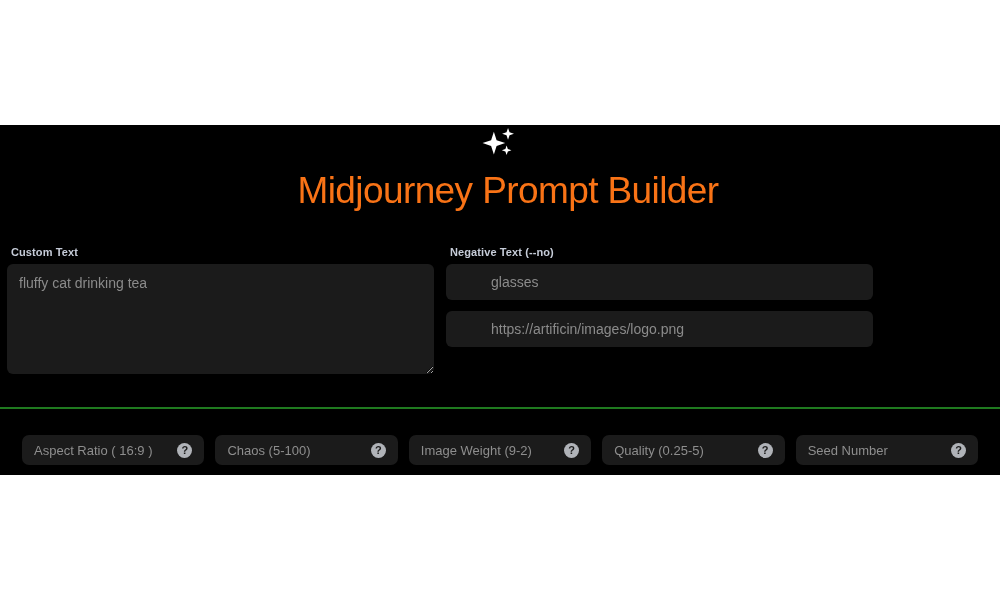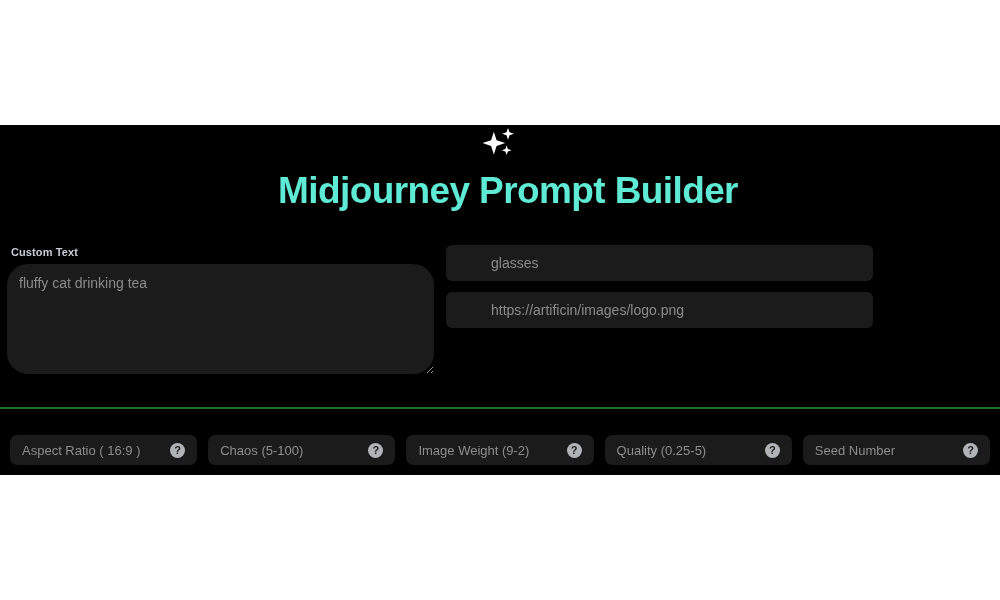--- a/index.html
+++ b/index.html
@@ -44,23 +44,23 @@
     margin: 0 auto;
     width: 44px;
     height: 36px;
     padding-top: 2px;
   }
 
   .app-title {
     margin-top: 8px;
     font-family: "Liberation Sans", sans-serif;
     font-size: 37px;
-    font-weight: bold;
+    font-weight: normal;
     letter-spacing: -0.6px;
-    color: #5eead4;
+    color: #f97316;
     line-height: 44px;
     margin-left: 16px;
   }
 
   
   .form-row {
     position: absolute;
     left: 0;
     top: 120px;
     width: 880px;
@@ -94,21 +94,20 @@
     padding: 10px 12px;
     outline: none;
   }
 
   .text-input { height: 36px; padding-left: 45px; }
 
   .text-area {
     height: 110px;
     resize: vertical;
     line-height: 18px;
-    border-radius: 21px;
   }
 
   .text-input::placeholder,
   .text-area::placeholder { color: #8b8b8b; }
 
   .spacer-gap { height: 11px; }
 
   
   .divider {
     position: absolute;
@@ -120,21 +119,21 @@
   }
 
   
   .params-row {
     position: absolute;
     left: 0;
     top: 310px;
     width: 1000px;
     display: flex;
     gap: 11px;
-    padding: 0 10px;
+    padding: 0 22px;
   }
 
   .param-chip {
     flex: 1 1 0;
     min-width: 0;
     height: 30px;
     background: #1b1b1b;
     border-radius: 7px;
     display: flex;
     align-items: center;
@@ -184,20 +183,21 @@
     </div>
 
     <div class="form-row">
 
       <div class="col">
         <div class="field-label">Custom Text</div>
         <textarea class="text-area" placeholder="fluffy cat drinking tea" style=""></textarea>
       </div>
 
       <div class="col">
+        <div class="field-label">Negative Text (--no)</div>
         <input class="text-input" type="text" placeholder="glasses" style="">
 
         <div class="spacer-gap"></div>
 
         <input class="text-input" type="text" placeholder="https://artificin/images/logo.png" style="">
       </div>
 
     </div>
 
     <div class="divider"></div>

